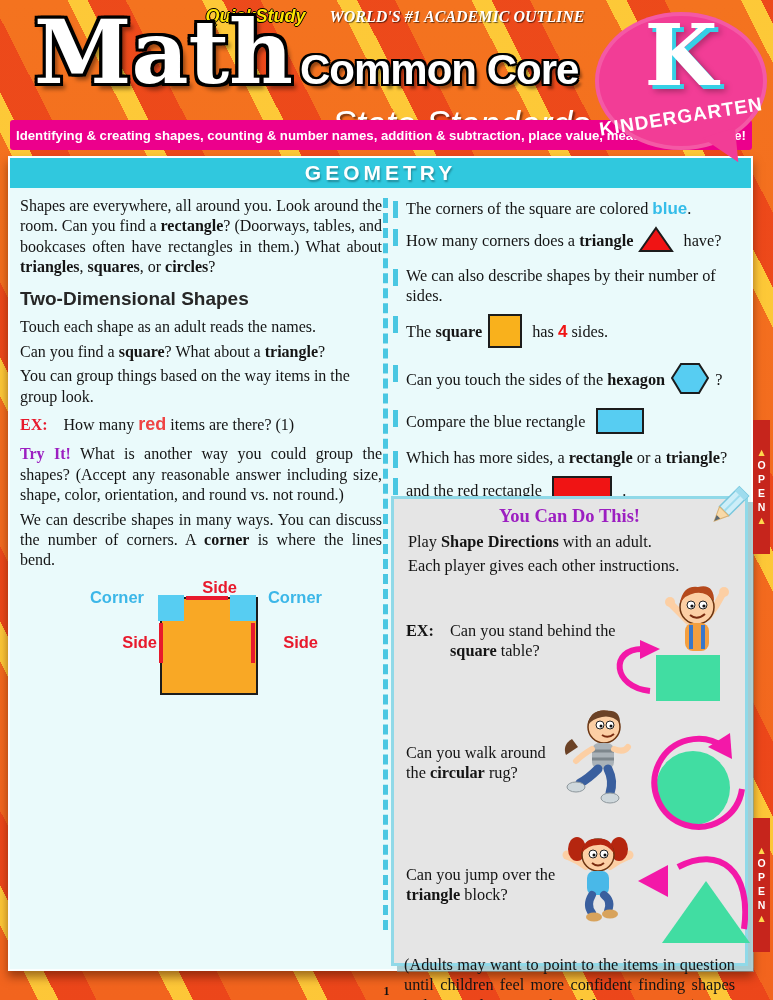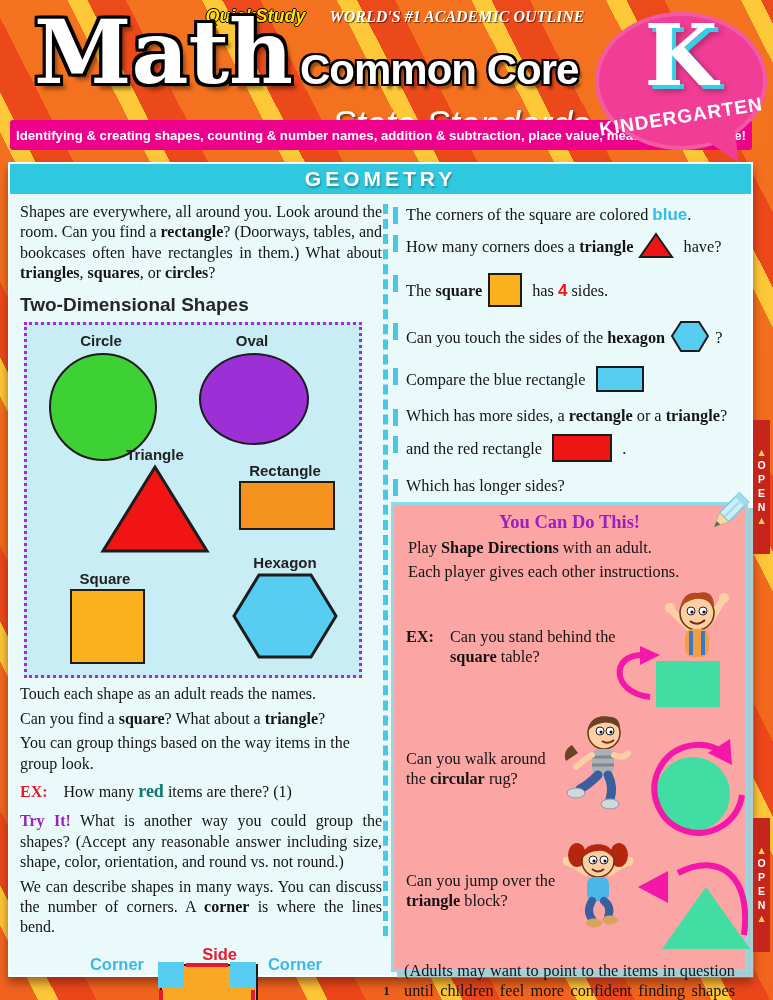--- a/index.html
+++ b/index.html
@@ -28,21 +28,21 @@
   .banner span{font-family:"Liberation Sans",sans-serif;font-weight:700;font-size:13.2px;color:#fff;}
   .badge{position:absolute;top:12px;right:6px;width:172px;height:138px;background:#f23d96;border-radius:50%;z-index:2;
     box-shadow:inset 0 0 0 4px rgba(255,255,255,.15);}
   .badge-tail{position:absolute;right:26px;bottom:-16px;width:34px;height:34px;background:#f23d96;
     clip-path:polygon(0 0,100% 0,78% 100%);transform:rotate(-18deg);}
   .badge-k{position:absolute;top:2px;left:0;right:0;text-align:center;font-family:"DejaVu Serif",serif;font-weight:900;font-size:84px;line-height:1;color:#fff;
     text-shadow:4px 4px 0 #35d0e6,6px 6px 6px rgba(0,0,0,.35);}
   .badge-grade{position:absolute;bottom:22px;left:0;right:0;text-align:center;transform:rotate(-9deg);
     font-family:"Liberation Sans",sans-serif;font-weight:700;font-size:19px;color:#fff;letter-spacing:1px;}
   
-  .panel{position:absolute;top:162px;left:8px;width:745px;height:815px;box-sizing:border-box;background:#eafafb;
+  .panel{position:absolute;top:156px;left:8px;width:745px;height:815px;box-sizing:border-box;background:#eafafb;
     border:2px solid #fbfefe;box-shadow:0 6px 9px rgba(70,20,0,.5);}
   .geo-bar{height:30px;background:#30c8de;display:flex;align-items:center;justify-content:center;gap:38px;}
   .geo-title{font-family:"Liberation Sans",sans-serif;font-weight:900;font-size:21px;letter-spacing:4px;color:#fff;
     text-shadow:1px 2px 2px rgba(0,0,0,.3);}
   .geo-standards{font-family:"Liberation Serif",serif;font-weight:700;font-size:12.5px;color:#fff;letter-spacing:.4px;
     text-shadow:1px 1px 1px rgba(0,0,0,.3);}
   .divider{position:absolute;left:373px;top:40px;height:732px;border-left:5px dashed #4ac7e2;}
   
   .lcol{position:absolute;left:10px;top:38px;width:362px;font-size:16px;line-height:1.28;color:#141414;}
   .just{text-align:justify;}
@@ -52,37 +52,37 @@
   .sb-label{position:absolute;width:80px;text-align:center;font-family:"Liberation Sans",sans-serif;font-weight:800;font-size:15px;color:#222;}
   .sb-circle{position:absolute;left:22px;top:28px;width:104px;height:104px;border-radius:50%;background:#3ed133;border:2.5px solid #1c1c1c;}
   .sb-oval{position:absolute;left:172px;top:28px;width:106px;height:88px;border-radius:50%;background:#9d2fd6;border:2.5px solid #1c1c1c;}
   .sb-rect{position:absolute;left:212px;top:156px;width:92px;height:45px;background:#f6921e;border:2.5px solid #1c1c1c;}
   .sb-square{position:absolute;left:43px;top:264px;width:71px;height:71px;background:#f9b11c;border:2.5px solid #1c1c1c;}
   
   .b{font-weight:bold;}
   .cyanw{color:#35bde9;font-weight:800;font-family:"Liberation Sans",sans-serif;font-size:17px;}
   .num{color:#f01414;font-weight:800;font-family:"Liberation Sans",sans-serif;font-size:17px;}
   .exr{color:#e8192c;font-weight:bold;margin-right:16px;}
-  .redw{color:#0f766e;font-weight:800;font-family:Liberation Serif, serif;font-size:18px;}
+  .redw{color:#ef4444;font-weight:800;font-family:Liberation Sans, sans-serif;font-size:18px;}
   .pur{color:#9c1fc1;font-weight:bold;}
   
   .cdiagram{position:relative;width:240px;height:124px;margin:12px 0 0 70px;
     font-family:"Liberation Sans",sans-serif;font-weight:800;font-size:16.5px;}
   .cd-square{position:absolute;left:70px;top:14px;width:94px;height:94px;background:#f9a825;border:2px solid #1c1c1c;}
   .cd-corner{position:absolute;width:26px;height:26px;background:#57cdf2;}
   .cd-line{position:absolute;background:#e8192c;}
   .cd-side{position:absolute;width:60px;text-align:right;color:#e8192c;}
   .cd-cornerlbl{position:absolute;width:70px;text-align:center;color:#3cb7e8;}
   
   .rcol{position:absolute;left:383px;top:40px;width:356px;font-size:16.3px;line-height:1.25;color:#141414;}
   .rc-item{position:relative;padding-left:13px;margin-bottom:7px;}
   .rc-item::before{content:"";position:absolute;left:0;top:3px;width:5px;height:17px;background:#4ac7e2;}
   .ishape{display:inline-block;vertical-align:middle;margin:0 5px;}
   
-  .actbox{position:absolute;left:381px;top:338px;width:357px;height:470px;box-sizing:border-box;background:#fca5a5;
+  .actbox{position:absolute;left:381px;top:338px;width:357px;height:470px;box-sizing:border-box;background:#e5e5e5;
     border:3px solid #90d9e8;box-shadow:6px 6px 0 rgba(110,165,175,.55);padding:6px 10px;font-size:16.3px;line-height:1.25;color:#141414;}
   .act-title{text-align:center;font-weight:bold;font-size:18.5px;color:#9c1fc1;margin:0 0 2px 0;}
   .act-line{margin:4px;}
   .act-row{position:relative;}
   .r1{height:118px;} .r2{height:136px;} .r3{height:118px;}
   .act-ex{position:absolute;left:2px;top:40px;font-weight:bold;}
   .act-text{position:absolute;}
   .teal-square{position:absolute;left:252px;top:74px;width:64px;height:46px;background:#41dda2;}
   .teal-circle{position:absolute;left:252px;top:52px;width:74px;height:74px;border-radius:50%;background:#41dda2;}
   .pink-arrowhead{position:absolute;left:234px;top:30px;width:0;height:0;border-top:16px solid transparent;border-bottom:16px solid transparent;border-right:30px solid #f318a8;}
@@ -120,38 +120,20 @@
   <div class="panel">
     <div class="geo-bar">
       <span class="geo-title">GEOMETRY</span>
     </div>
     <div class="divider"></div>
 
     <div class="lcol">
       <p class="just"><span>Shapes are everywhere, all around you. Look around the room. Can you find a </span><span class="b">rectangle</span><span>? (Doorways, tables, and bookcases often have rectangles in them.) What about </span><span class="b">triangles</span><span>, </span><span class="b">squares</span><span>, or </span><span class="b">circles</span><span>?</span></p>
       <div class="lc-heading">Two-Dimensional Shapes</div>
 
-      <div class="shape-box">
-        <div class="sb-label" style="left:34px;top:6px;">Circle</div>
-        <div class="sb-circle"></div>
-        <div class="sb-label" style="left:185px;top:6px;">Oval</div>
-        <div class="sb-oval"></div>
-        <div class="sb-label" style="left:88px;top:120px;">Triangle</div>
-        <svg style="position:absolute;left:72px;top:138px;" width="112" height="92" viewBox="0 0 112 92">
-          <polygon points="56,4 108,88 4,88" fill="#f01414" stroke="#1c1c1c" stroke-width="3"></polygon>
-        </svg>
-        <div class="sb-label" style="left:218px;top:136px;">Rectangle</div>
-        <div class="sb-rect"></div>
-        <div class="sb-label" style="left:38px;top:244px;">Square</div>
-        <div class="sb-square"></div>
-        <div class="sb-label" style="left:218px;top:228px;">Hexagon</div>
-        <svg style="position:absolute;left:203px;top:246px;" width="110" height="90" viewBox="0 0 110 90">
-          <polygon points="29,4 81,4 106,45 81,86 29,86 4,45" fill="#57cdf2" stroke="#1c1c1c" stroke-width="3"></polygon>
-        </svg>
-      </div>
 
       <p style="margin-top:6px;">Touch each shape as an adult reads the names.</p>
       <p><span>Can you find a </span><span class="b">square</span><span>? What about a </span><span class="b">triangle</span><span>?</span></p>
       <p>You can group things based on the way items in the group look.</p>
       <p style="margin:6px 0;"><span class="exr">EX:</span><span>How many </span><span class="redw">red</span><span> items are there? (1)</span></p>
       <p class="just" style="margin-top:8px;"><span class="pur">Try It!</span><span> What is another way you could group the shapes? (Accept any reasonable answer including size, shape, color, orientation, and round vs. not round.)</span></p>
       <p class="just"><span>We can describe shapes in many ways. You can discuss the number of corners. A </span><span class="b">corner</span><span> is where the lines bend.</span></p>
 
       <div class="cdiagram">
         <div class="cd-square"></div>
@@ -173,20 +155,23 @@
     </div>
 
     <div class="rcol">
       <div class="rc-item">
         <span><span>The corners of the square are colored </span><span class="cyanw">blue</span><span>.</span></span>
       </div>
       <div class="rc-item">
         <span><span>How many corners does a </span><span class="b">triangle</span></span><span class="ishape"><svg width="36" height="27" viewBox="0 0 36 27">
               <polygon points="18,2 34,25 2,25" fill="#f01414" stroke="#1c1c1c" stroke-width="2"></polygon>
             </svg></span><span><span> have?</span></span>
+      </div>
+      <div class="rc-item">
+        <span><span>We can also describe shapes by their number of sides.</span></span>
       </div>
       <div class="rc-item">
         <span><span>The </span><span class="b">square</span></span><span class="ishape"><svg width="36" height="36" viewBox="0 0 36 36">
               <rect x="2" y="2" width="32" height="32" fill="#f9b11c" stroke="#1c1c1c" stroke-width="2"></rect>
             </svg></span><span><span> has </span><span class="num">4</span><span> sides.</span></span>
       </div>
       <div class="rc-item">
         <span><span>Can you touch the sides of the </span><span class="b">hexagon</span></span><span class="ishape"><svg width="40" height="33" viewBox="0 0 40 33">
               <polygon points="11,2 29,2 38,16 29,31 11,31 2,16" fill="#57cdf2" stroke="#1c1c1c" stroke-width="2"></polygon>
             </svg></span><span><span>?</span></span>

